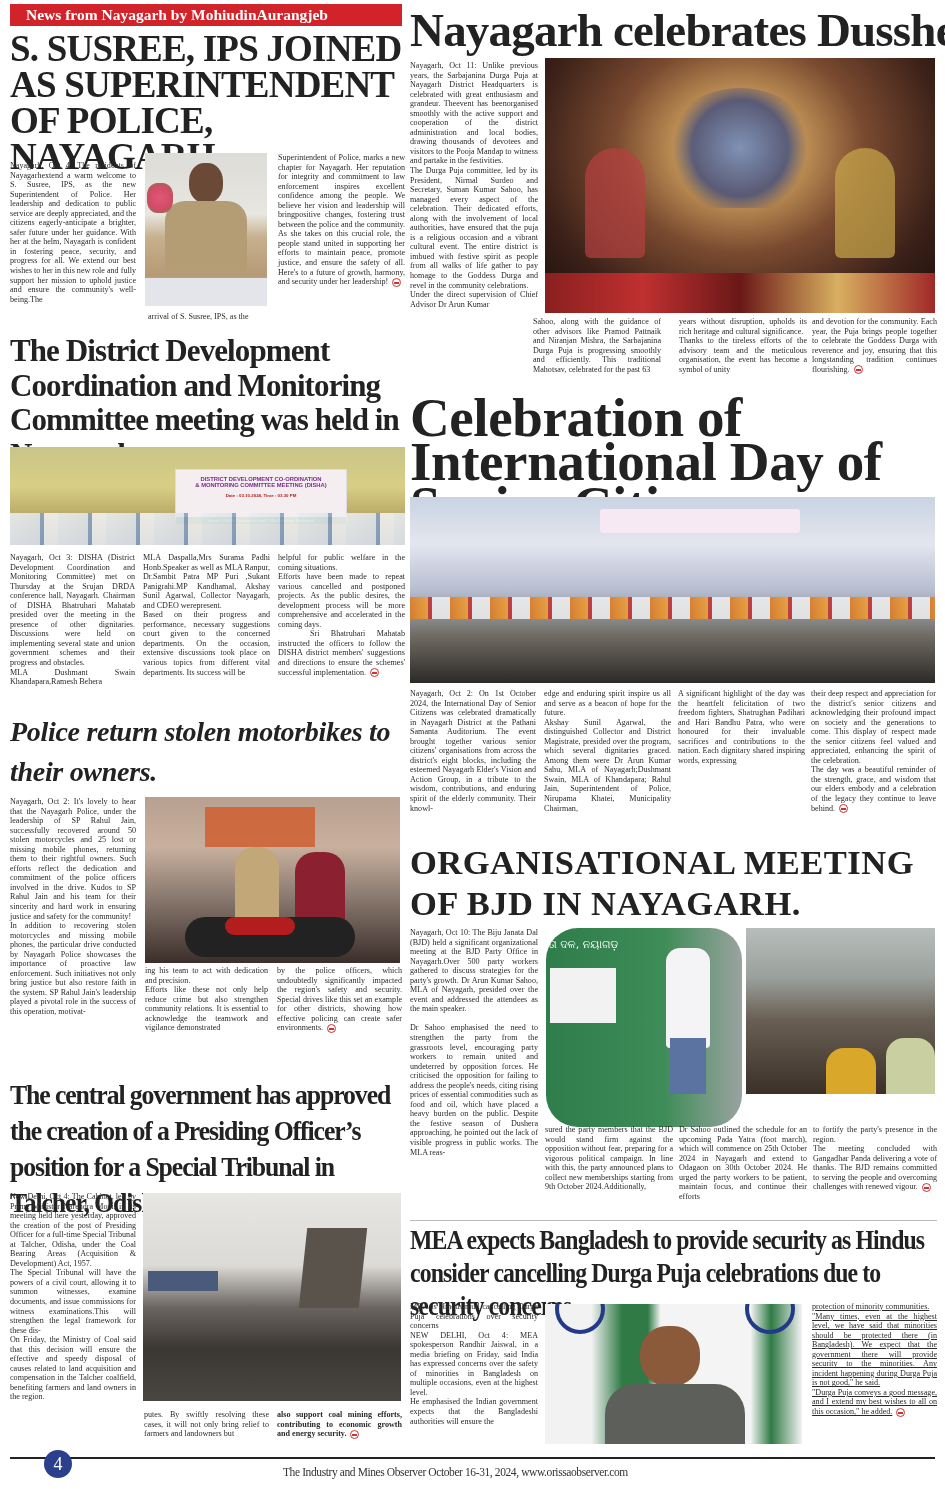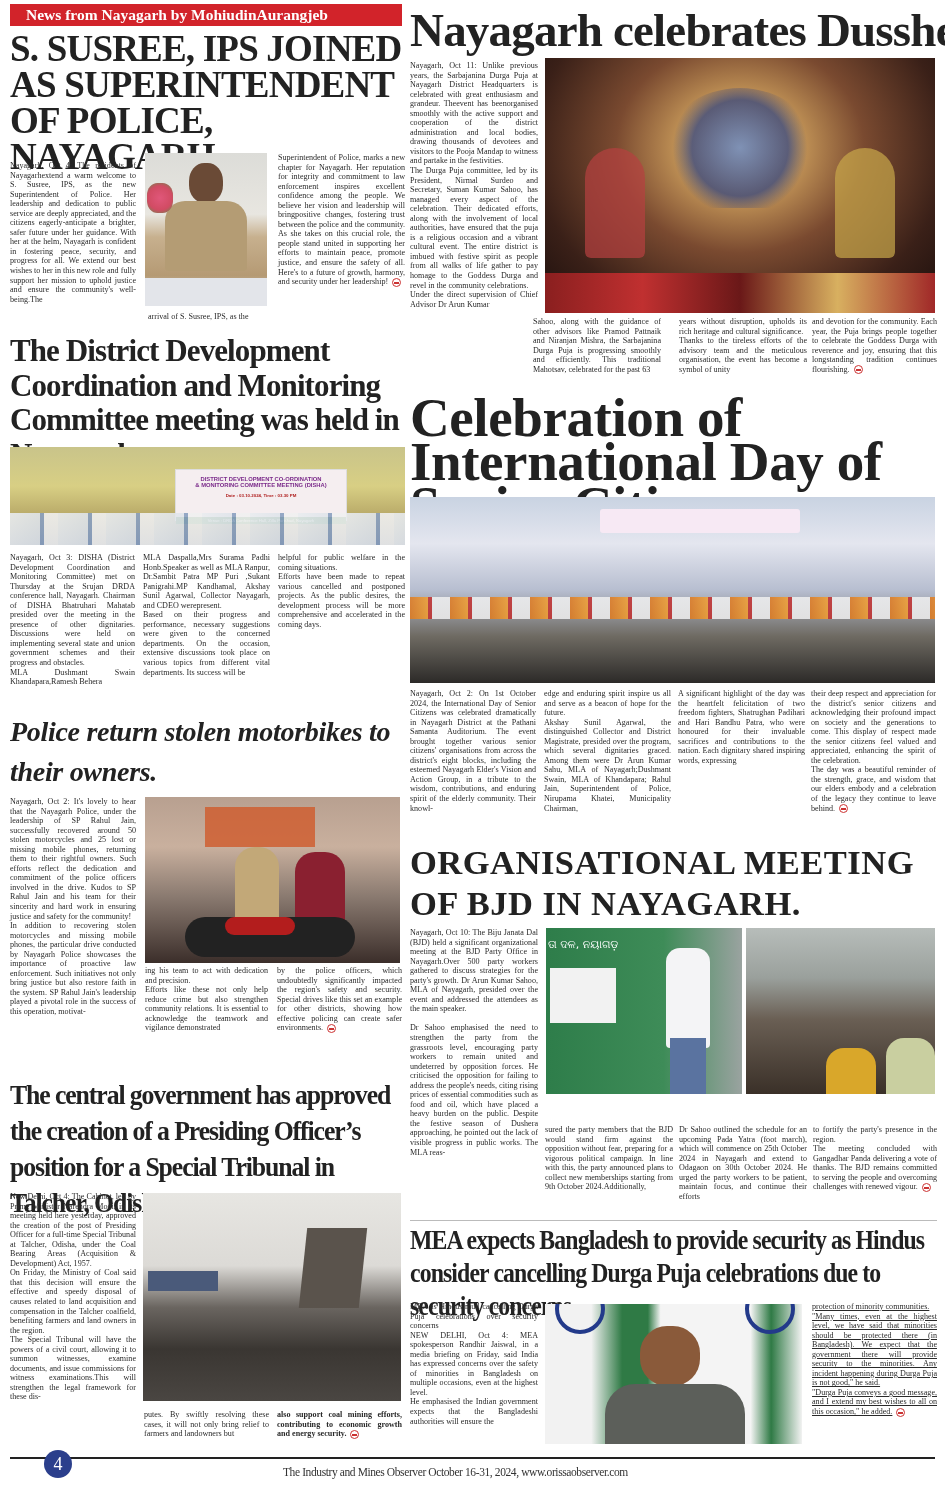--- a/index.html
+++ b/index.html
@@ -73,25 +73,26 @@
   </div>
   <div style="position:absolute;left:0;top:66px;width:395px;height:32px;background:repeating-linear-gradient(90deg,#e9ecef 0,#dfe4ea 30px,#8aa0c0 30px,#8aa0c0 34px,#f0f0f0 34px,#f0f0f0 48px);opacity:.9;"></div>
 </div>
 <div class="cols" style="left:10px;top:553px;width:395px;">
   <div class="col" style="left:0;top:0;width:125px;">
     <p>Nayagarh, Oct 3: DISHA (District Development Coordination and Monitoring Committee) met on Thursday at the Srujan DRDA conference hall, Nayagarh. Chairman of DISHA Bhatruhari Mahatab presided over the meeting in the presence of other dignitaries. Discussions were held on implementing several state and union government schemes and their progress and obstacles.</p>
     <p>MLA Dushmant Swain Khandapara,Ramesh Behera</p>
   </div>
   <div class="col" style="left:133px;top:0;width:127px;">
     <p>MLA Daspalla,Mrs Surama Padhi Honb.Speaker as well as MLA Ranpur, Dr.Sambit Patra MP Puri ,Sukant Panigrahi.MP Kandhamal, Akshay Sunil Agarwal, Collector Nayagarh, and CDEO werepresent.</p>
-    <p>Based on their progress and performance, necessary suggestions were given to the concerned departments. On the occasion, extensive discussions took place on various topics from different vital departments. Its success will be</p>
+    <p>Based on their progress and performance, necessary suggestions court given to the concerned departments. On the occasion, extensive discussions took place on various topics from different vital departments. Its success will be</p>
   </div>
   <div class="col" style="left:268px;top:0;width:127px;">
     <p>helpful for public welfare in the coming situations.</p>
     <p>Efforts have been made to repeat various cancelled and postponed projects.  As the public desires, the development process will be more comprehensive and accelerated in the coming days.</p>
+    <p style="text-indent:32px;"><span>Sri Bhatruhari Mahatab instructed the officers to follow the DISHA district members' suggestions and directions to ensure the schemes' successful implementation.</span><span class="endmark"></span></p>
   </div>
 </div>
 
 <h1 class="abs hd" style="left:410px;top:396px;width:530px;font-size:55px;line-height:44px;letter-spacing:-0.4px;">Celebration of International Day of Senior Citizens</h1>
 <div class="photo" style="left:410px;top:497px;width:525px;height:186px;background:linear-gradient(180deg,#c9d3e2 0%,#e4e6ef 25%,#b7bed0 50%,#6e6a62 75%,#2c2a28 100%);">
   <div style="position:absolute;left:190px;top:12px;width:200px;height:24px;background:#f7e9f4;border-radius:3px;"></div>
   <div style="position:absolute;left:0;top:100px;width:525px;height:22px;background:repeating-linear-gradient(90deg,#e07a20 0,#f2a030 18px,#c23030 18px,#c23030 22px,#f0f0f0 22px,#f0f0f0 40px);opacity:.85;"></div>
 </div>
 <div class="cols" style="left:410px;top:689px;width:525px;">
   <div class="col" style="left:0;top:0;width:126px;">
@@ -128,21 +129,21 @@
 </div>
 <div class="cols" style="left:277px;top:966px;width:125px;">
     <p><span>by the police officers, which undoubtedly significantly impacted the region's safety and security. Special drives like this set an example for other districts, showing how effective policing can create safer environments.</span><span class="endmark"></span></p>
   </div>
 
 <h1 class="abs hd" style="left:410px;top:842px;width:530px;font-size:34.5px;line-height:41px;letter-spacing:0.5px;">ORGANISATIONAL MEETING OF BJD IN NAYAGARH.</h1>
 <div class="cols" style="left:410px;top:928px;width:128px;">
   <p>Nayagarh, Oct 10: The Biju Janata Dal (BJD) held a significant organizational meeting at the BJD Party Office in Nayagarh.Over 500 party workers gathered to discuss strategies for the party's growth. Dr Arun Kumar Sahoo, MLA of Nayagarh, presided over the event and addressed the attendees as the main speaker.</p>
   <p style="margin-top:9.5px;">Dr Sahoo emphasised the need to strengthen the party from the grassroots level, encouraging party workers to remain united and undeterred by opposition forces. He criticised the opposition for failing to address the people's needs, citing rising prices of essential commodities such as food and oil, which have placed a heavy burden on the public. Despite the festive season of Dushera approaching, he pointed out the lack of visible progress in public works. The MLA reas-</p>
 </div>
-<div class="photo" style="left:546px;top:928px;width:196px;height:166px;background:linear-gradient(90deg,#2e7d4a 0%,#3e8c58 60%,#9aa3a0 100%);">
+<div class="photo" style="left:546px;top:928px;width:196px;height:199px;background:linear-gradient(90deg,#2e7d4a 0%,#3e8c58 60%,#9aa3a0 100%);border-radius:32px;">
   <div style="position:absolute;left:2px;top:10px;color:#fff;font-family:'DejaVu Sans',sans-serif;font-size:11px;white-space:nowrap;">ତା ଦଳ, ନୟାଗଡ଼</div>
   <div style="position:absolute;left:4px;top:40px;width:66px;height:55px;background:#f2f2f2;"></div>
   <div style="position:absolute;left:120px;top:20px;width:44px;height:100px;border-radius:14px 14px 4px 4px;background:#f4f4f6;"></div>
   <div style="position:absolute;left:124px;top:110px;width:36px;height:56px;background:#5a73a0;"></div>
 </div>
 <div class="photo" style="left:746px;top:928px;width:189px;height:166px;background:linear-gradient(180deg,#b7bdba 0%,#9aa09c 30%,#6a5f54 55%,#3a3028 100%);">
   <div style="position:absolute;left:80px;top:120px;width:50px;height:46px;border-radius:18px 18px 0 0;background:#d9a72a;"></div>
   <div style="position:absolute;left:140px;top:110px;width:49px;height:56px;border-radius:18px 18px 0 0;background:#c9cfa0;"></div>
 </div>
 <div class="cols" style="left:545px;top:1125px;width:128px;">
@@ -152,22 +153,22 @@
     <p>Dr Sahoo outlined the schedule for an upcoming Pada Yatra (foot march), which will commence on 25th October 2024 in Nayagarh and extend to Odagaon on 30th October 2024. He urged the party workers to be patient, maintain focus, and continue their efforts</p>
   </div>
 <div class="cols" style="left:813px;top:1125px;width:124px;">
   <p>to fortify the party's presence in the region.</p>
   <p><span>The meeting concluded with Gangadhar Panda delivering a vote of thanks. The BJD remains committed to serving the people and overcoming challenges with renewed vigour.</span><span class="endmark"></span></p>
 </div>
 
 <h2 class="abs hd" style="left:10px;top:1077px;width:400px;font-size:28px;line-height:36px;letter-spacing:-1.2px;transform:scaleX(0.92);transform-origin:left top;width:435px;">The central government has approved the creation of a Presiding Officer’s position for a Special Tribunal in Talcher, Odisha.</h2>
 <div class="cols" style="left:10px;top:1192px;width:126px;">
   <p>New Delhi, Oct 4: The Cabinet, led by Prime Minister Narendra Modi, in its meeting held here yesterday, approved the creation of the post of Presiding Officer for a full-time Special Tribunal at Talcher, Odisha, under the Coal Bearing Areas (Acquisition &amp; Development) Act, 1957.</p>
+  <p>The Special Tribunal will have the powers of a civil court, allowing it to summon witnesses, examine documents, and issue commissions for witness examinations.This will strengthen the legal framework for these dis-</p>
   <p>On Friday, the Ministry of Coal said that this decision will ensure the effective and speedy disposal of causes related to land acquisition and compensation in the Talcher coalfield, benefiting farmers and land owners in the region.</p>
-  <p>The Special Tribunal will have the powers of a civil court, allowing it to summon witnesses, examine documents, and issue commissions for witness examinations.This will strengthen the legal framework for these dis-</p>
 </div>
 <div class="photo" style="left:143px;top:1193px;width:258px;height:208px;background:linear-gradient(180deg,#e7e6e2 0%,#dcdad6 35%,#6a6560 55%,#3a3632 75%,#4a4642 100%);">
   <div style="position:absolute;left:5px;top:78px;width:70px;height:20px;background:#4a5a7a;"></div>
   <div style="position:absolute;left:160px;top:35px;width:60px;height:80px;background:#5a534c;transform:skewX(-6deg);"></div>
 </div>
 <div class="cols" style="left:144px;top:1410px;width:125px;">
     <p>putes. By swiftly resolving these cases, it will not only bring relief to farmers and landowners but</p>
   </div>
 <div class="cols" style="left:277px;top:1410px;width:125px;font-weight:bold;">
     <p><span>also support coal mining efforts, contributing to economic growth and energy security.</span><span class="endmark"></span></p>

